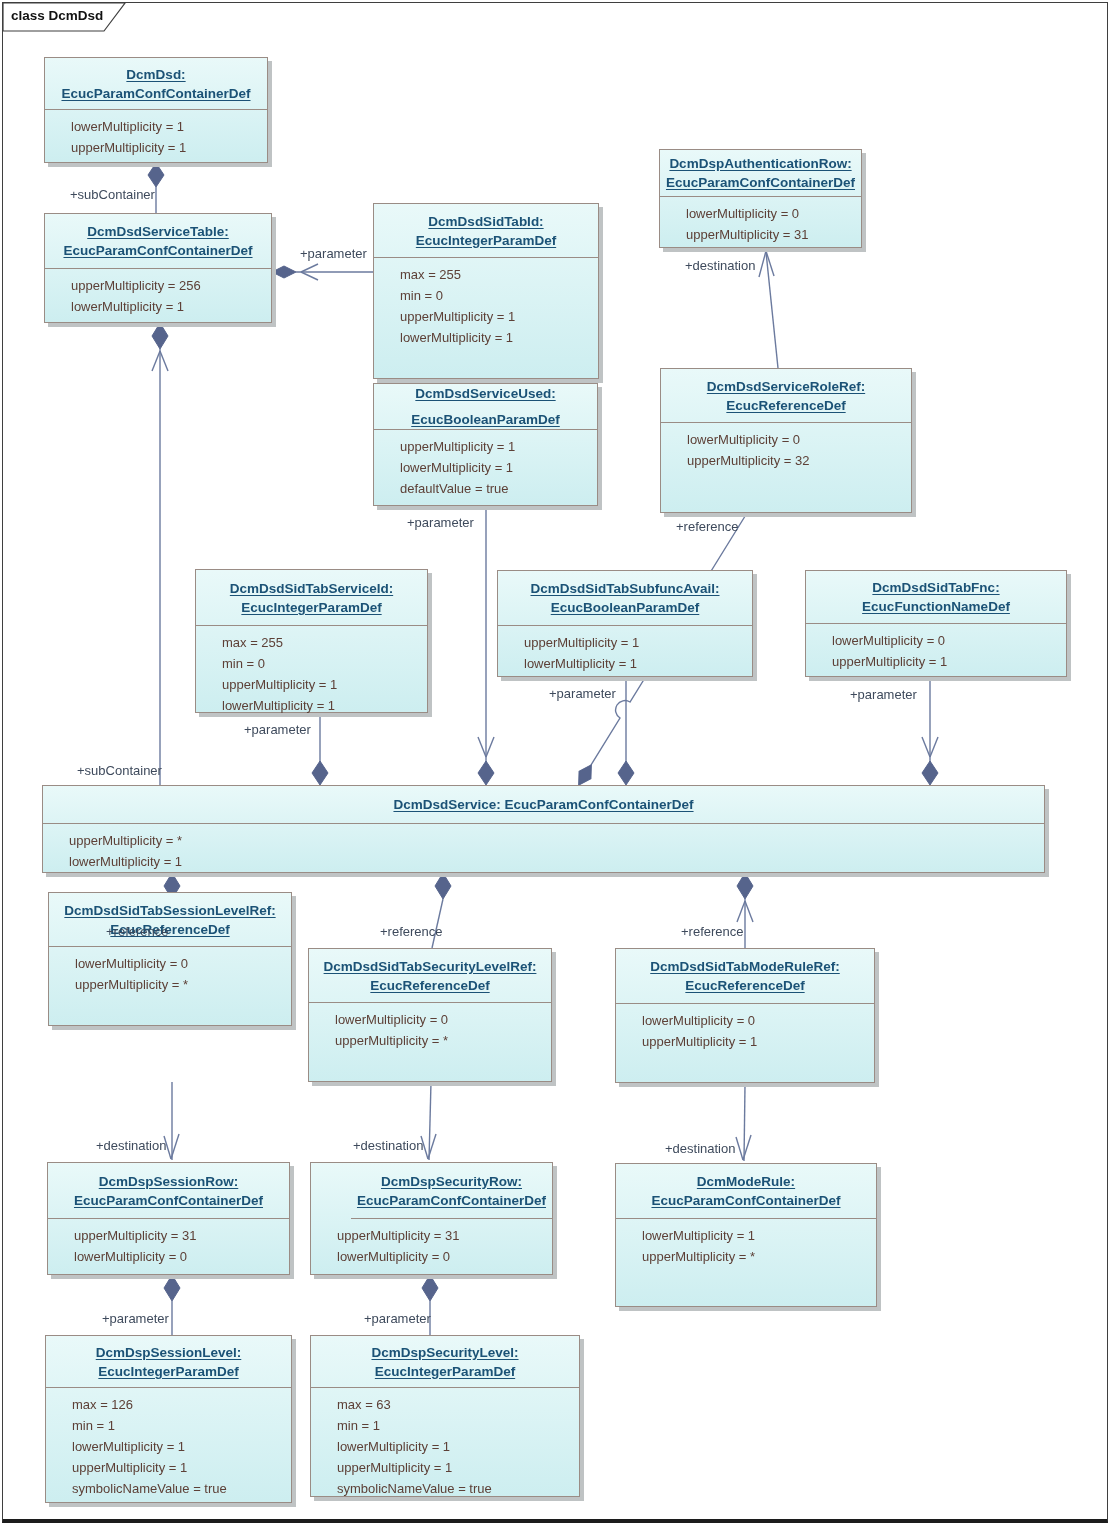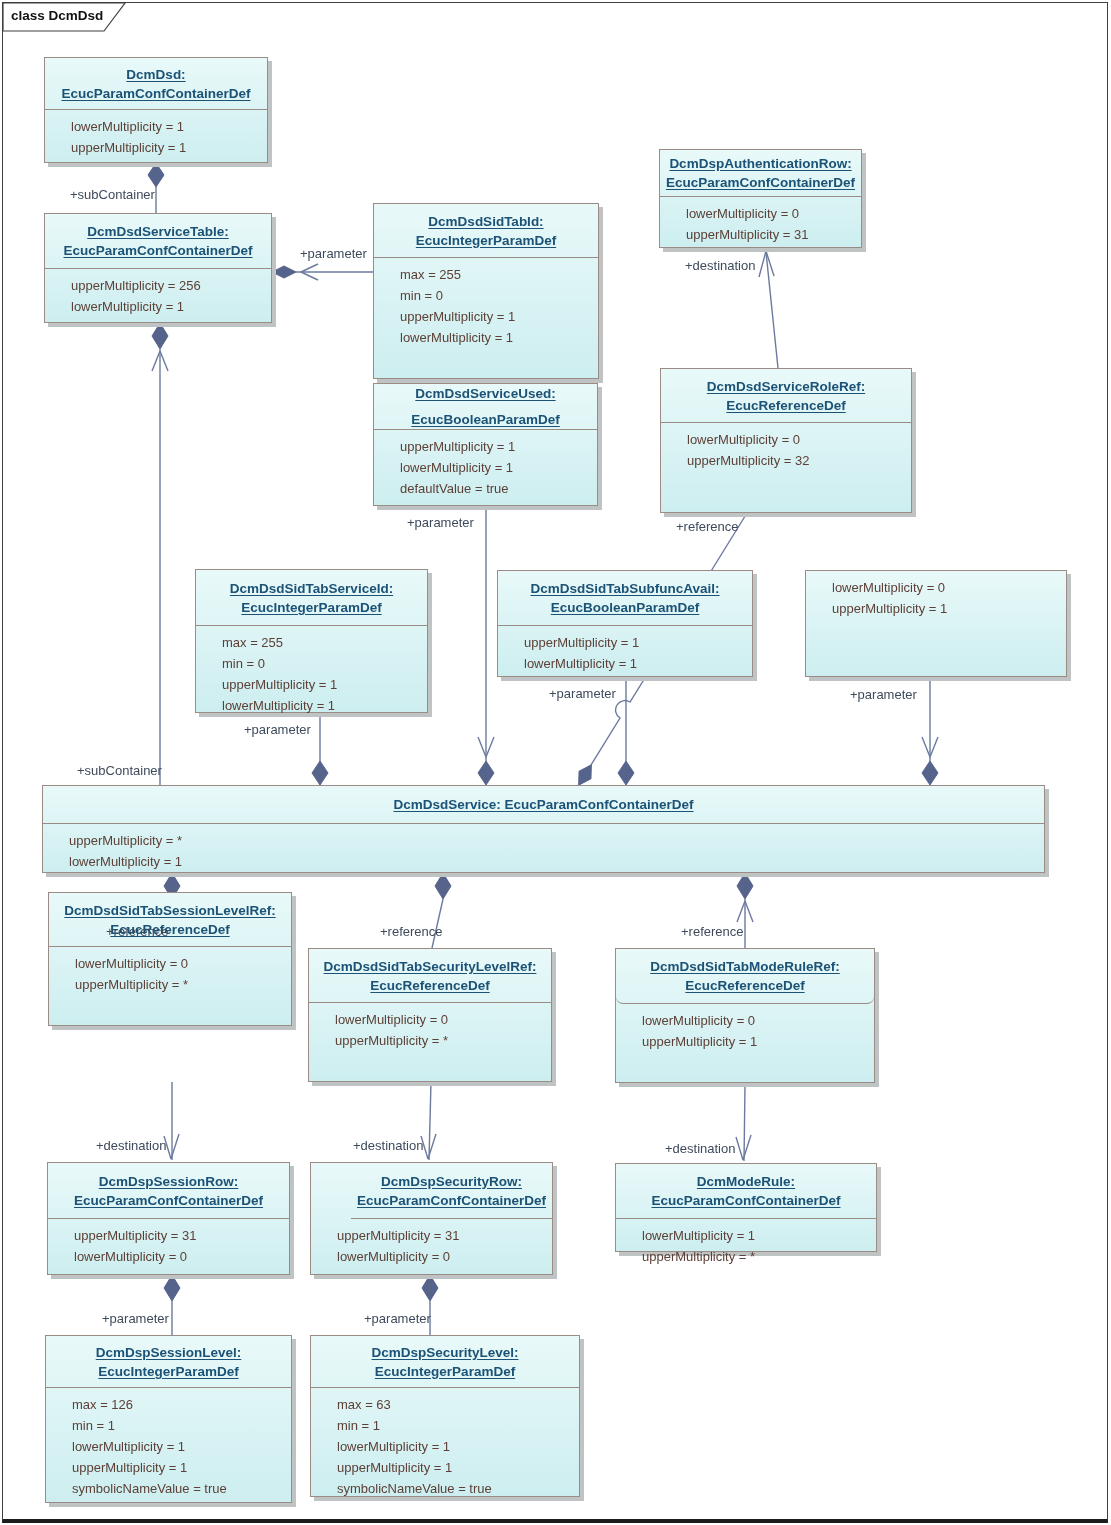--- a/index.html
+++ b/index.html
@@ -218,20 +218,24 @@
         <div class="box-title" style="height: 55px;">
           <span>DcmDsdSidTabSubfuncAvail:</span>
           <span>EcucBooleanParamDef</span>
         </div>
         <div class="box-attrs">
           <div>upperMultiplicity = 1</div>
           <div>lowerMultiplicity = 1</div>
         </div>
       </div>
       <div class="uml-box" style="left: 805px; top: 570px; width: 262px; height: 107px;">
+        <div class="box-title" style="height: 53px;">
+          <span>DcmDsdSidTabFnc:</span>
+          <span>EcucFunctionNameDef</span>
+        </div>
         <div class="box-attrs">
           <div>lowerMultiplicity = 0</div>
           <div>upperMultiplicity = 1</div>
         </div>
       </div>
       <div class="uml-box" style="left: 42px; top: 785px; width: 1003px; height: 88px;">
         <div class="box-title" style="height: 38px;">
           <span>DcmDsdService: EcucParamConfContainerDef</span>
         </div>
         <div class="box-attrs">
@@ -253,21 +257,21 @@
         <div class="box-title" style="height: 54px;">
           <span>DcmDsdSidTabSecurityLevelRef:</span>
           <span>EcucReferenceDef</span>
         </div>
         <div class="box-attrs">
           <div>lowerMultiplicity = 0</div>
           <div>upperMultiplicity = *</div>
         </div>
       </div>
       <div class="uml-box" style="left: 615px; top: 948px; width: 260px; height: 135px;">
-        <div class="box-title" style="height: 55px; border-radius: 7px;">
+        <div class="box-title" style="height: 55px;">
           <span>DcmDsdSidTabModeRuleRef:</span>
           <span>EcucReferenceDef</span>
         </div>
         <div class="box-attrs">
           <div>lowerMultiplicity = 0</div>
           <div>upperMultiplicity = 1</div>
         </div>
       </div>
       <div class="uml-box" style="left: 47px; top: 1162px; width: 243px; height: 113px;">
         <div class="box-title" style="height: 56px;">
@@ -282,21 +286,21 @@
       <div class="uml-box" style="left: 310px; top: 1162px; width: 243px; height: 113px;">
         <div class="box-title" style="height: 56px; margin-left: 40px;">
           <span>DcmDspSecurityRow:</span>
           <span>EcucParamConfContainerDef</span>
         </div>
         <div class="box-attrs">
           <div>upperMultiplicity = 31</div>
           <div>lowerMultiplicity = 0</div>
         </div>
       </div>
-      <div class="uml-box" style="left: 615px; top: 1163px; width: 262px; height: 89px;">
+      <div class="uml-box" style="left: 615px; top: 1163px; width: 262px; height: 144px;">
         <div class="box-title" style="height: 55px;">
           <span>DcmModeRule:</span>
           <span>EcucParamConfContainerDef</span>
         </div>
         <div class="box-attrs">
           <div>lowerMultiplicity = 1</div>
           <div>upperMultiplicity = *</div>
         </div>
       </div>
       <div class="uml-box" style="left: 45px; top: 1335px; width: 247px; height: 168px;">

